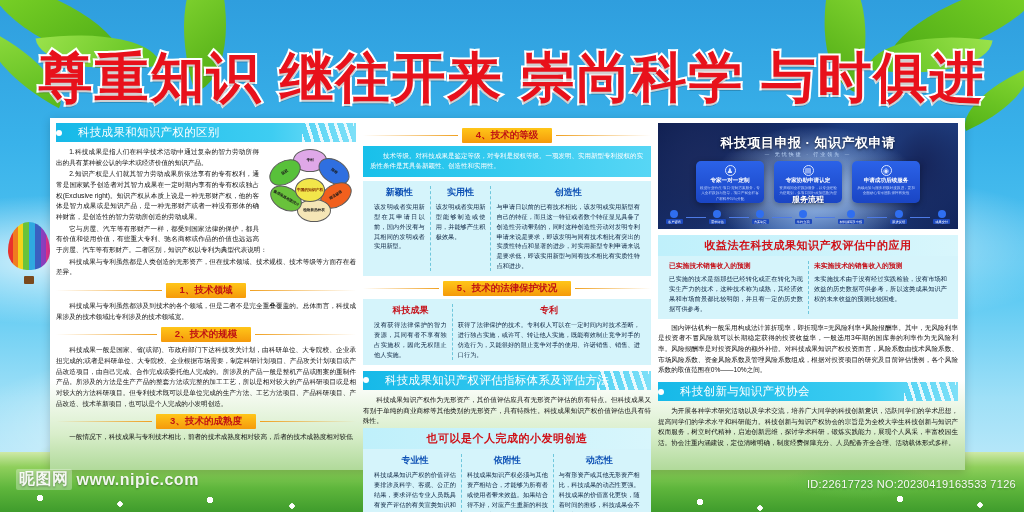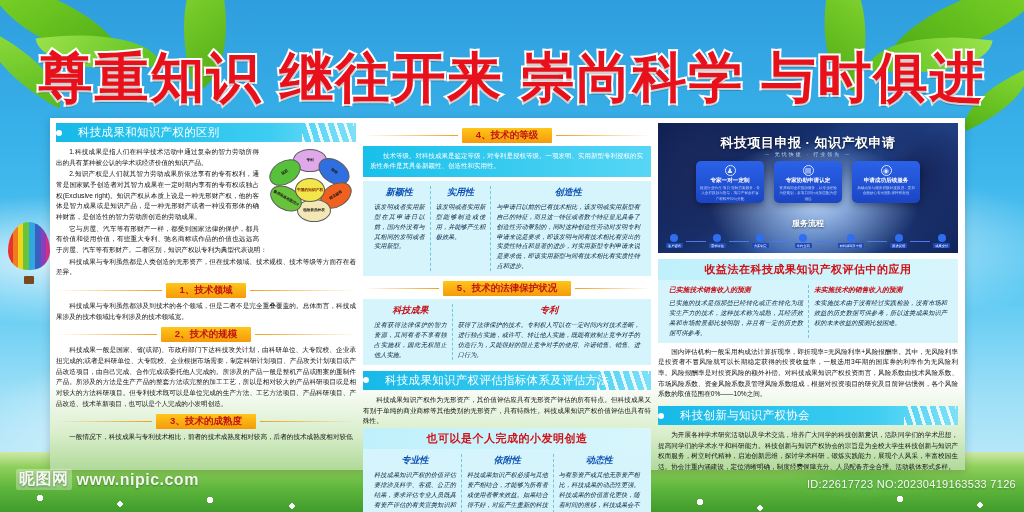--- a/index.html
+++ b/index.html
@@ -128,37 +128,37 @@
 
   
   .p{ font-size:6.6px; line-height:1.62; color:#111; text-align:justify; text-indent:2em; margin-bottom:1px;}
 
   
   .band{
     background:linear-gradient(90deg,#18c0ea,#57d6f5);
     color:#fff; font-size:6.5px; line-height:1.6; padding:5px 7px; text-indent:2em; margin-bottom:4px;
   }
   
-  .lbox{ background:#d5f4fb; padding:5px 6px;font-style:italic; }
+  .lbox{ background:#d5f4fb; padding:5px 6px; }
   .cols{ display:flex; }
   .cols > div{ padding:0 5px; }
   .cols > div + div{ border-left:1px dashed #6fc7dc; }
   .sub-t{ font-size:9px; font-weight:bold; color:#c5121b; text-align:center; margin-bottom:3px; }
   .sub-t.blue{ color:#0e51b5; }
   .cell-p{ font-size:6.2px; line-height:1.6; color:#0c2340; text-align:justify; }
 
   
   .redcap{
     background:linear-gradient(90deg,#bff0fb,#d8f6fc);
     text-align:center; color:#cf1118; font-size:11px; font-weight:bold; padding:3px 0; letter-spacing:.5px;
   }
 
   
   #hero{
-    position:relative; height:130px; overflow:hidden;
+    position:relative; height:106px; overflow:hidden;
     background:
       radial-gradient(ellipse 150px 90px at 52% 62%, rgba(200,225,255,.85), rgba(200,225,255,0) 70%),
       radial-gradient(ellipse 120px 150px at 14% 40%, #1b2a5e, rgba(27,42,94,0) 72%),
       radial-gradient(ellipse 120px 150px at 88% 40%, #16255a, rgba(22,37,90,0) 72%),
       linear-gradient(140deg,#0b1a4a 0%,#16306e 38%,#2a58a8 62%,#0f2359 100%);
   }
   #hero .htitle{
     position:absolute; top:11px; left:0; right:0; text-align:center;
     color:#fff; font-size:13px; font-weight:bold; letter-spacing:.5px;
     text-shadow:0 1px 3px rgba(0,0,0,.6);

